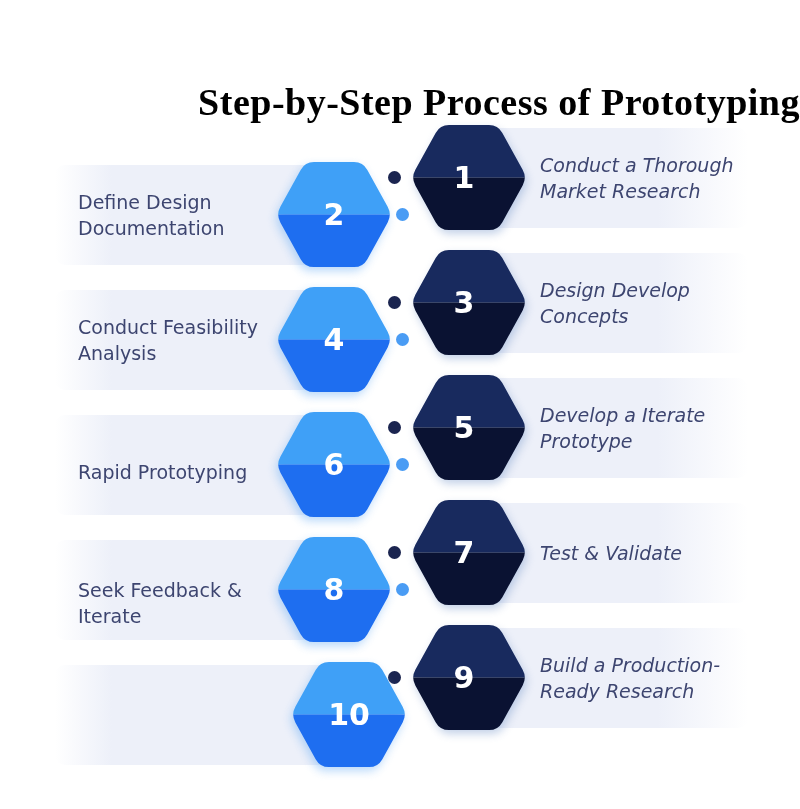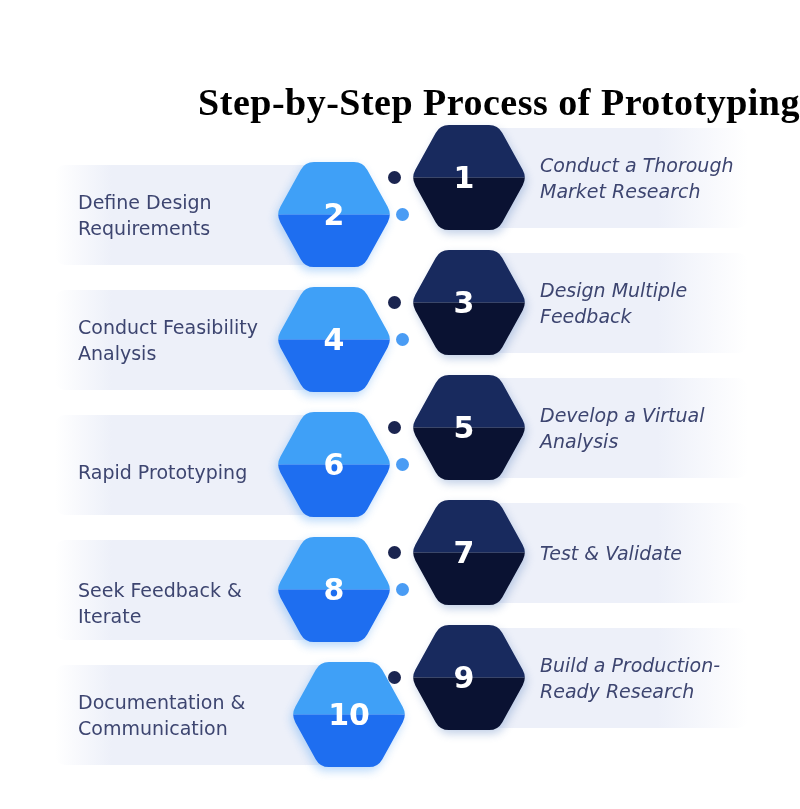--- a/index.html
+++ b/index.html
@@ -73,21 +73,21 @@
             <path d="M38,0 L78,0 Q87,0 91.35,7.88 L111.65,44.63 Q116,52.5 111.65,60.38 L91.35,97.13 Q87,105 78,105 L38,105 Q29,105 24.65,97.13 L4.35,60.38 Q0,52.5 4.35,44.63 L24.65,7.88 Q29,0 38,0 Z"></path>
           </clipPath>
         </defs>
       <g clip-path="url(#hc2)">
         <rect x="0" y="0" width="116" height="52.5" fill="#3fa0f7"></rect>
         <rect x="0" y="52.5" width="116" height="52.5" fill="#1e6ef0"></rect>
       </g>
     </svg>
     <span class="num num-blue">2</span>
   </div>
-  <div class="label label-left" style="top:214.5px">Define Design Requirements</div>
+  <div class="label label-left" style="top:214.5px">Define Design Documentation</div>
 
   <div class="dot dot-dark" style="left:388px;top:171px"></div>
   <div class="dot dot-blue" style="left:396px;top:208px"></div>
 
   <div class="band band-right" style="top:252.5px"></div>
   <div class="band band-left" style="top:289.5px"></div>
 
   <div class="hex hex-dark" style="left:411px;top:250px">
     <svg width="116" height="105" viewBox="0 0 116 105">
       <defs>
@@ -95,21 +95,21 @@
             <path d="M38,0 L78,0 Q87,0 91.35,7.88 L111.65,44.63 Q116,52.5 111.65,60.38 L91.35,97.13 Q87,105 78,105 L38,105 Q29,105 24.65,97.13 L4.35,60.38 Q0,52.5 4.35,44.63 L24.65,7.88 Q29,0 38,0 Z"></path>
           </clipPath>
         </defs>
       <g clip-path="url(#hc3)">
         <rect x="0" y="0" width="116" height="52.5" fill="#182a5e"></rect>
         <rect x="0" y="52.5" width="116" height="52.5" fill="#0a1232"></rect>
       </g>
     </svg>
     <span class="num num-dark">3</span>
   </div>
-  <div class="label label-right" style="top:302.5px">Design Multiple Feedback</div>
+  <div class="label label-right" style="top:302.5px">Design Develop Concepts</div>
 
   <div class="hex hex-blue" style="left:276px;top:287px">
     <svg width="116" height="105" viewBox="0 0 116 105">
       <defs>
           <clipPath id="hc4">
             <path d="M38,0 L78,0 Q87,0 91.35,7.88 L111.65,44.63 Q116,52.5 111.65,60.38 L91.35,97.13 Q87,105 78,105 L38,105 Q29,105 24.65,97.13 L4.35,60.38 Q0,52.5 4.35,44.63 L24.65,7.88 Q29,0 38,0 Z"></path>
           </clipPath>
         </defs>
       <g clip-path="url(#hc4)">
         <rect x="0" y="0" width="116" height="52.5" fill="#3fa0f7"></rect>
@@ -133,21 +133,21 @@
             <path d="M38,0 L78,0 Q87,0 91.35,7.88 L111.65,44.63 Q116,52.5 111.65,60.38 L91.35,97.13 Q87,105 78,105 L38,105 Q29,105 24.65,97.13 L4.35,60.38 Q0,52.5 4.35,44.63 L24.65,7.88 Q29,0 38,0 Z"></path>
           </clipPath>
         </defs>
       <g clip-path="url(#hc5)">
         <rect x="0" y="0" width="116" height="52.5" fill="#182a5e"></rect>
         <rect x="0" y="52.5" width="116" height="52.5" fill="#0a1232"></rect>
       </g>
     </svg>
     <span class="num num-dark">5</span>
   </div>
-  <div class="label label-right" style="top:427.5px">Develop a Virtual Analysis</div>
+  <div class="label label-right" style="top:427.5px">Develop a Iterate Prototype</div>
 
   <div class="hex hex-blue" style="left:276px;top:412px">
     <svg width="116" height="105" viewBox="0 0 116 105">
       <defs>
           <clipPath id="hc6">
             <path d="M38,0 L78,0 Q87,0 91.35,7.88 L111.65,44.63 Q116,52.5 111.65,60.38 L91.35,97.13 Q87,105 78,105 L38,105 Q29,105 24.65,97.13 L4.35,60.38 Q0,52.5 4.35,44.63 L24.65,7.88 Q29,0 38,0 Z"></path>
           </clipPath>
         </defs>
       <g clip-path="url(#hc6)">
         <rect x="0" y="0" width="116" height="52.5" fill="#3fa0f7"></rect>
@@ -225,17 +225,16 @@
             <path d="M38,0 L78,0 Q87,0 91.35,7.88 L111.65,44.63 Q116,52.5 111.65,60.38 L91.35,97.13 Q87,105 78,105 L38,105 Q29,105 24.65,97.13 L4.35,60.38 Q0,52.5 4.35,44.63 L24.65,7.88 Q29,0 38,0 Z"></path>
           </clipPath>
         </defs>
       <g clip-path="url(#hc10)">
         <rect x="0" y="0" width="116" height="52.5" fill="#3fa0f7"></rect>
         <rect x="0" y="52.5" width="116" height="52.5" fill="#1e6ef0"></rect>
       </g>
     </svg>
     <span class="num num-blue">10</span>
   </div>
-  <div class="label label-left" style="top:714.5px">Documentation &amp; Communication</div>
 
   <div class="dot dot-dark" style="left:388px;top:671px"></div>
 
 </div>
 
 </body></html>

